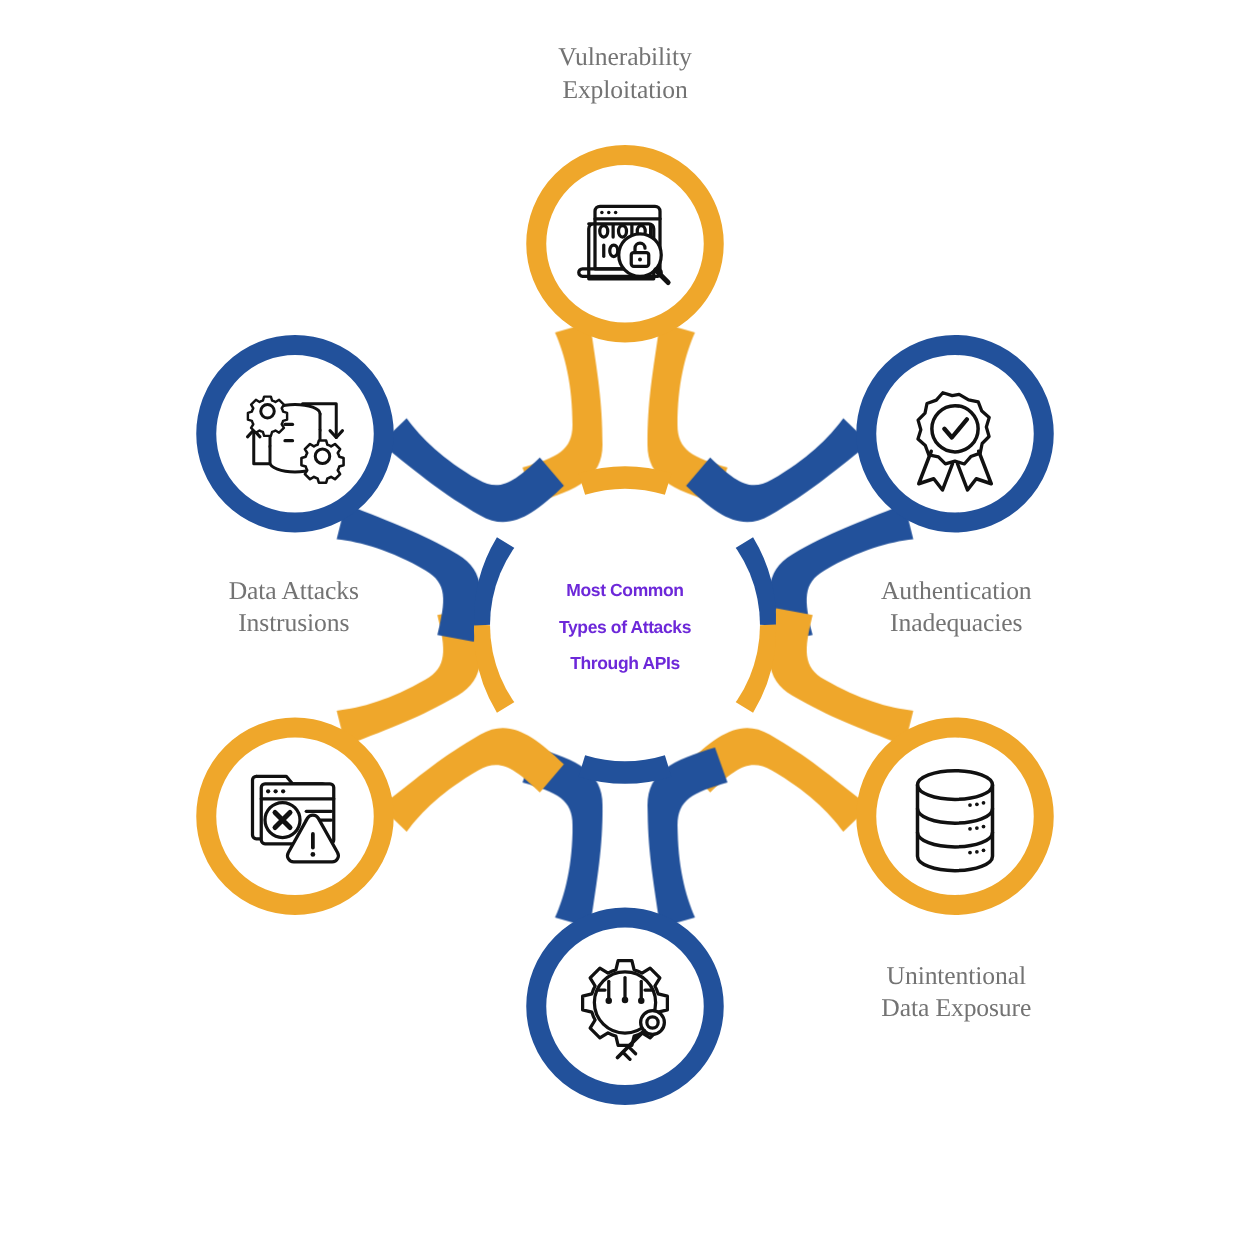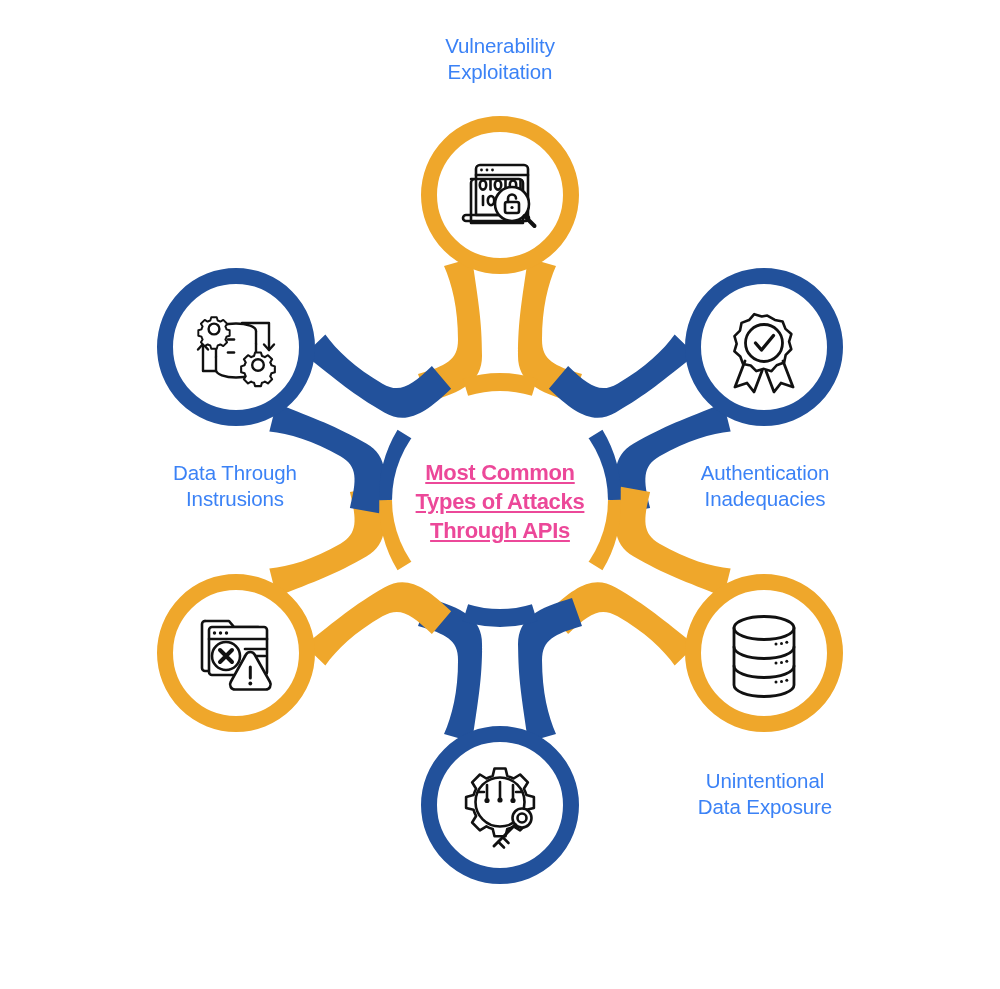--- a/index.html
+++ b/index.html
@@ -20,39 +20,38 @@
   }
   svg.diagram {
     position: absolute;
     top: 0; left: 0;
     width: 1000px;
     height: 989px;
   }
   .node-label {
     position: absolute;
     text-align: center;
-    font-family: Liberation Sans, sans-serif;
+    font-family: Liberation Serif, serif;
     font-size: 20.5px;
     line-height: 26px;
-    color: #3b82f6;
+    color: #737373;
     font-weight: 400;
     letter-spacing: -0.1px;
     white-space: pre-line;
   }
   .center-label {
     position: absolute;
     text-align: center;
     font-family: "Liberation Sans", sans-serif;
-    font-size: 22px;
+    font-size: 14px;
     line-height: 29px;
     font-weight: 700;
-    color: #ec4899;
+    color: #6d28d9;
     letter-spacing: -0.3px;
     white-space: pre-line;
-    text-decoration: underline;
   }
 </style>
 </head>
 <body>
 
 <div id="infographic">
 
   <svg class="diagram" viewBox="0 0 1000 989">
     <defs>
 
@@ -336,16 +335,16 @@
 Exploitation</div>
 
   <div class="node-label" style="left:640px; top:460px; width:250px;">Authentication
 Inadequacies</div>
 
   <div class="node-label" style="left:640px; top:768px; width:250px;">Unintentional
 Data Exposure</div>
 
 
 
-  <div class="node-label" style="left:110px; top:460px; width:250px;">Data Through
+  <div class="node-label" style="left:110px; top:460px; width:250px;">Data Attacks
 Instrusions</div>
 
 </div>
 
 </body></html>

